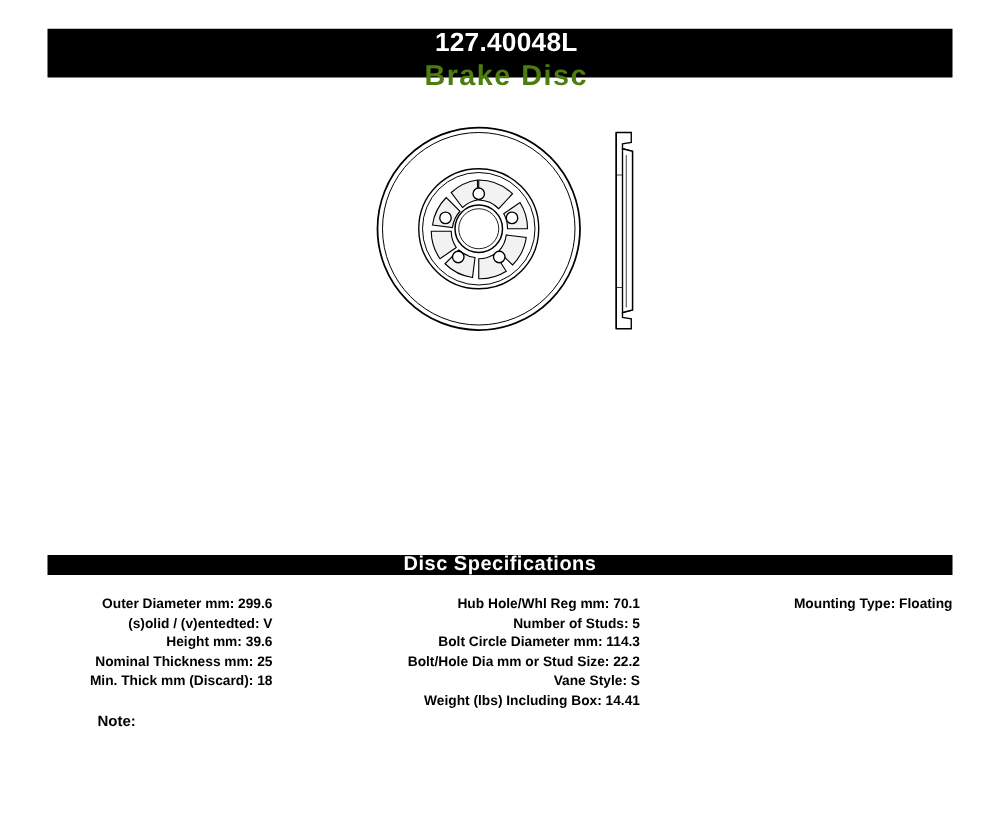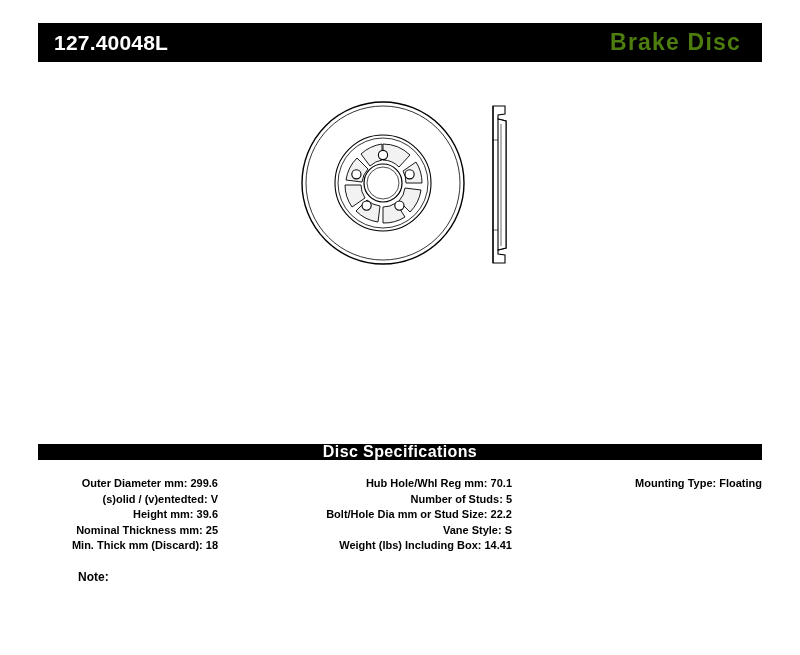--- a/index.html
+++ b/index.html
@@ -22,21 +22,22 @@
     left: 38px;
     top: 23px;
     width: 724px;
     height: 39px;
     background: #000000;
     color: #ffffff;
     display: flex;
     align-items: center;
     justify-content: space-between;
     box-sizing: border-box;
-    padding: 0 21px 0 16px;
+    padding: 0 6px 0 16px;
+    flex-direction: column;
   }
   .part-number {
     font-size: 21px;
     font-weight: bold;
     letter-spacing: 0.2px;
     color: #ffffff;
     white-space: nowrap;
   }
   .product-type {
     font-size: 23px;
@@ -195,20 +196,21 @@
   <div class="spec-col col-left">
     <div class="spec-line">Outer Diameter mm: 299.6</div>
     <div class="spec-line">(s)olid / (v)entedted: V</div>
     <div class="spec-line">Height mm: 39.6</div>
     <div class="spec-line">Nominal Thickness mm: 25</div>
     <div class="spec-line">Min. Thick mm (Discard): 18</div>
   </div>
   <div class="spec-col col-mid">
     <div class="spec-line">Hub Hole/Whl Reg mm: 70.1</div>
     <div class="spec-line">Number of Studs: 5</div>
+    <div class="spec-line">Bolt Circle Diameter mm: 114.3</div>
     <div class="spec-line">Bolt/Hole Dia mm or Stud Size: 22.2</div>
     <div class="spec-line">Vane Style: S</div>
     <div class="spec-line">Weight (lbs) Including Box: 14.41</div>
   </div>
   <div class="spec-col col-right">
     <div class="spec-line">Mounting Type: Floating</div>
   </div>
 </div>
 
 <div class="note-row">

